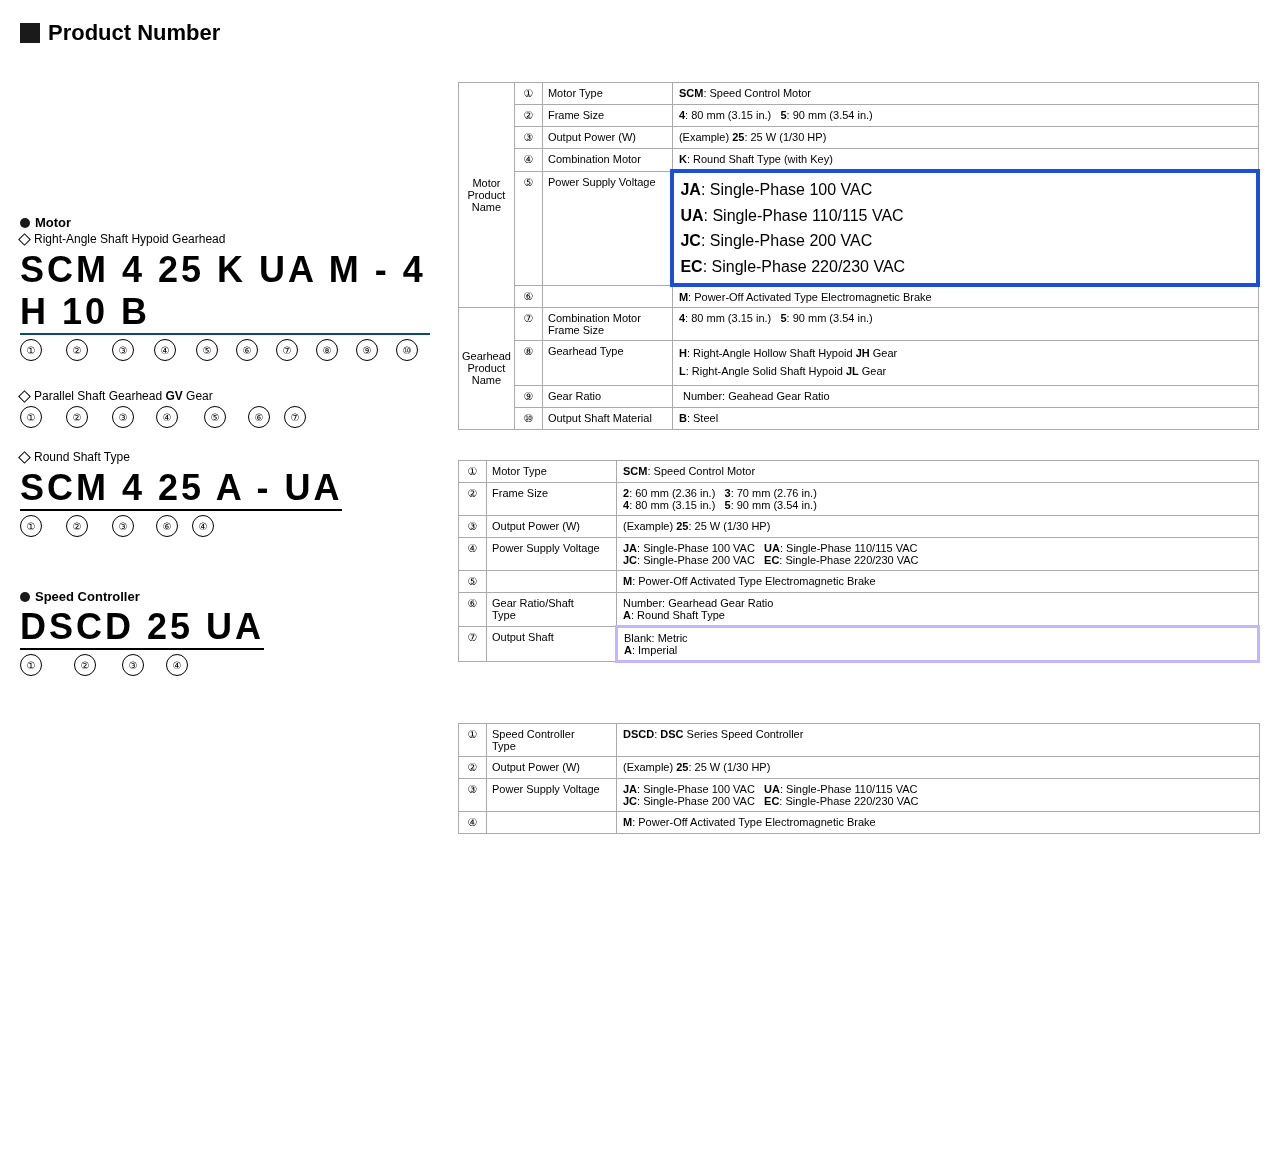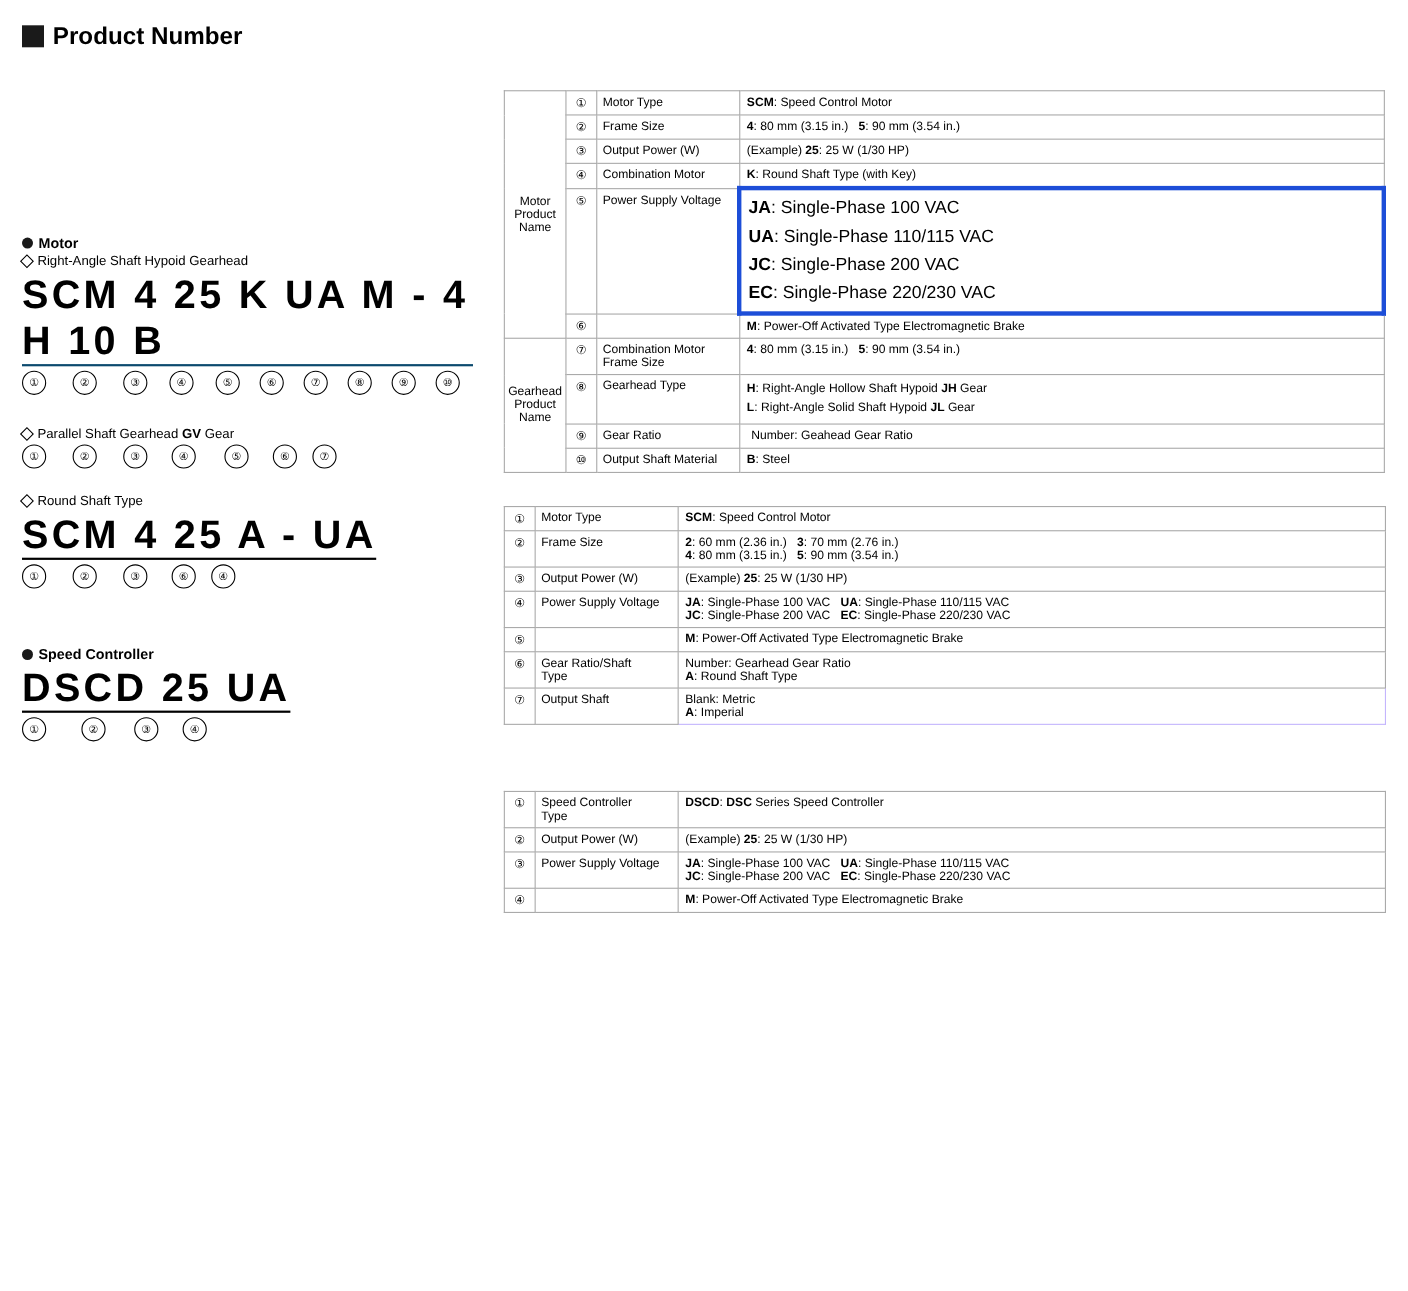--- a/index.html
+++ b/index.html
@@ -232,21 +232,21 @@
             <td style="border:1px solid #aaa;padding:4px 6px;font-size:11px;"><b>M</b>: Power-Off Activated Type Electromagnetic Brake</td>
           </tr>
           <tr>
             <td style="border:1px solid #aaa;padding:4px 5px;text-align:center;font-size:11px;">⑥</td>
             <td style="border:1px solid #aaa;padding:4px 5px;font-size:11px;">Gear Ratio/Shaft<br>Type</td>
             <td style="border:1px solid #aaa;padding:4px 6px;font-size:11px;">Number: Gearhead Gear Ratio<br><b>A</b>: Round Shaft Type</td>
           </tr>
           <tr>
             <td style="border:1px solid #aaa;padding:4px 5px;text-align:center;font-size:11px;">⑦</td>
             <td style="border:1px solid #aaa;padding:4px 5px;font-size:11px;">Output Shaft</td>
-            <td style="border:1px solid #c4b5fd;padding:4px 6px;font-size:11px;">Blank: Metric<br><b>A</b>: Imperial</td>
+            <td style="border:3px solid #c4b5fd;padding:4px 6px;font-size:11px;">Blank: Metric<br><b>A</b>: Imperial</td>
           </tr>
         </tbody>
       </table>
 
       <table class="spec-table" style="margin-top:60px;">
         <tbody>
           <tr>
             <td style="border:1px solid #aaa;padding:4px 5px;text-align:center;width:28px;font-size:11px;">①</td>
             <td style="border:1px solid #aaa;padding:4px 5px;width:130px;font-size:11px;">Speed Controller<br>Type</td>
             <td style="border:1px solid #aaa;padding:4px 6px;font-size:11px;"><b>DSCD</b>: <b>DSC</b> Series Speed Controller</td>

